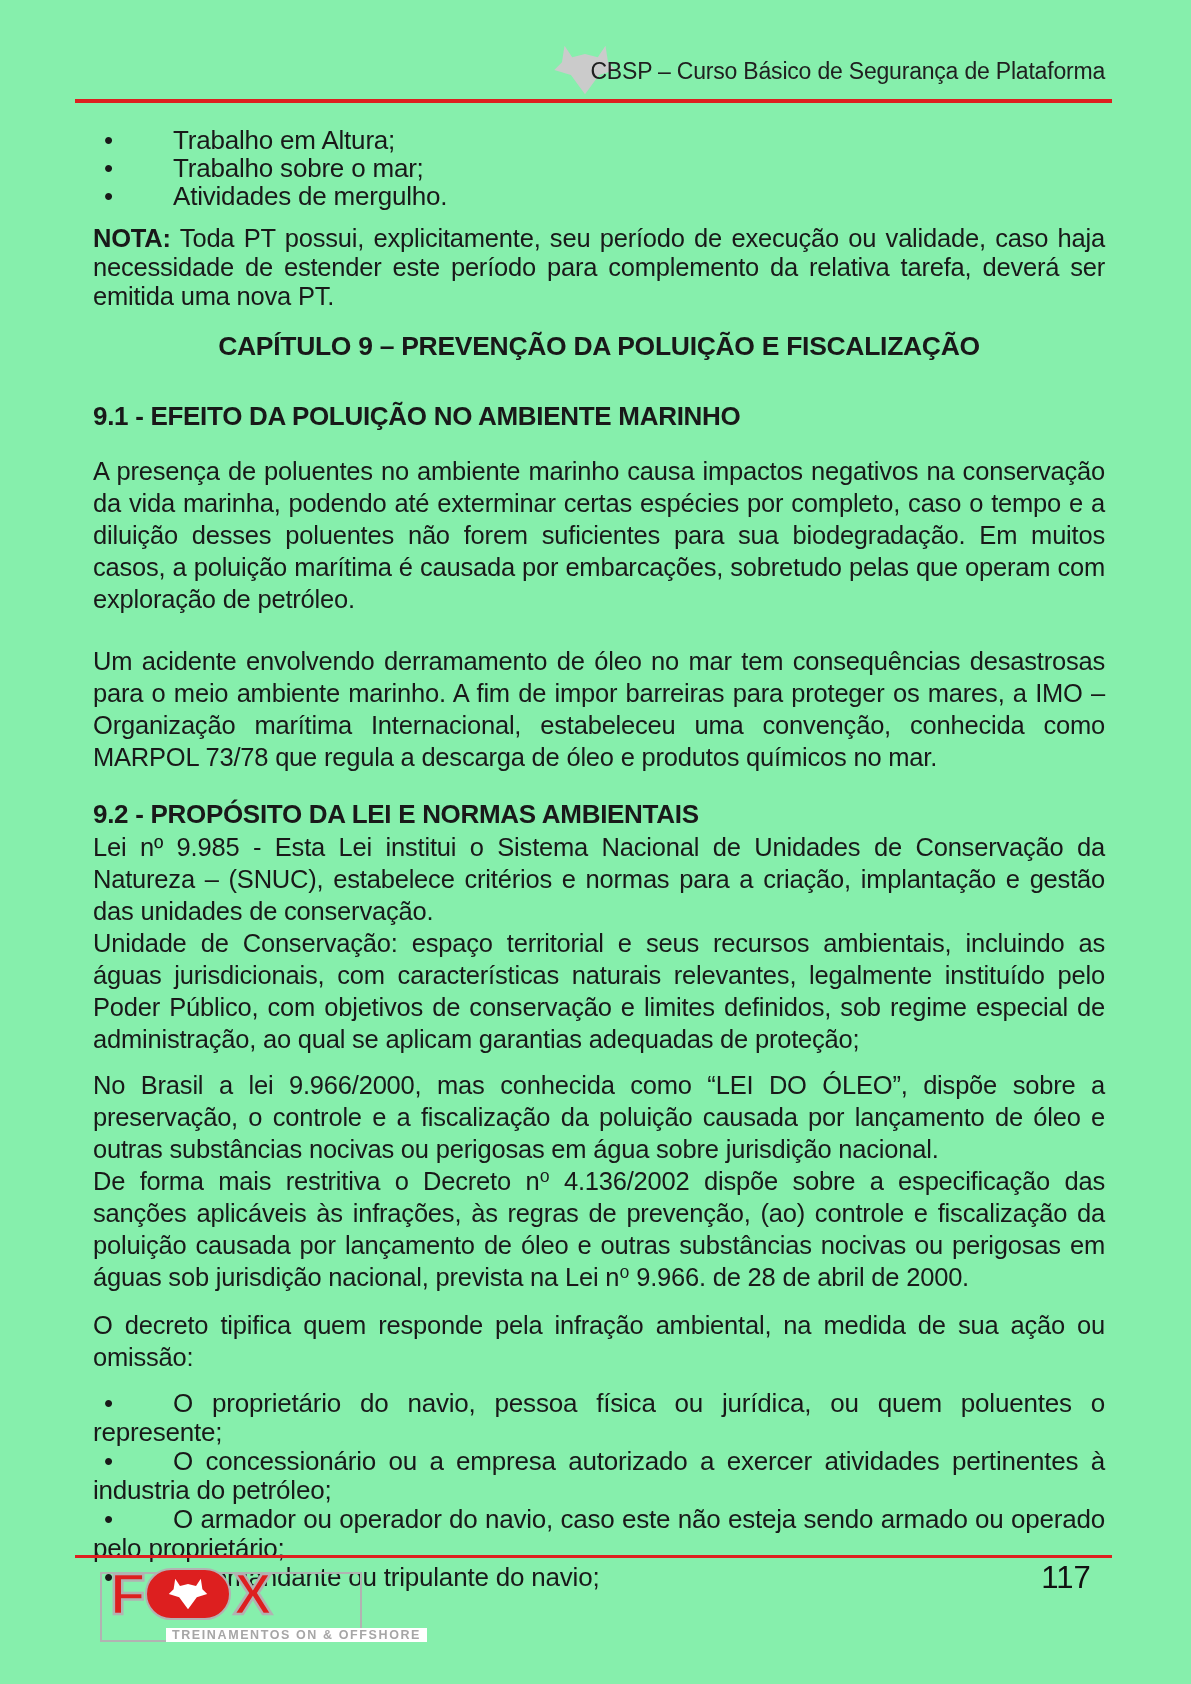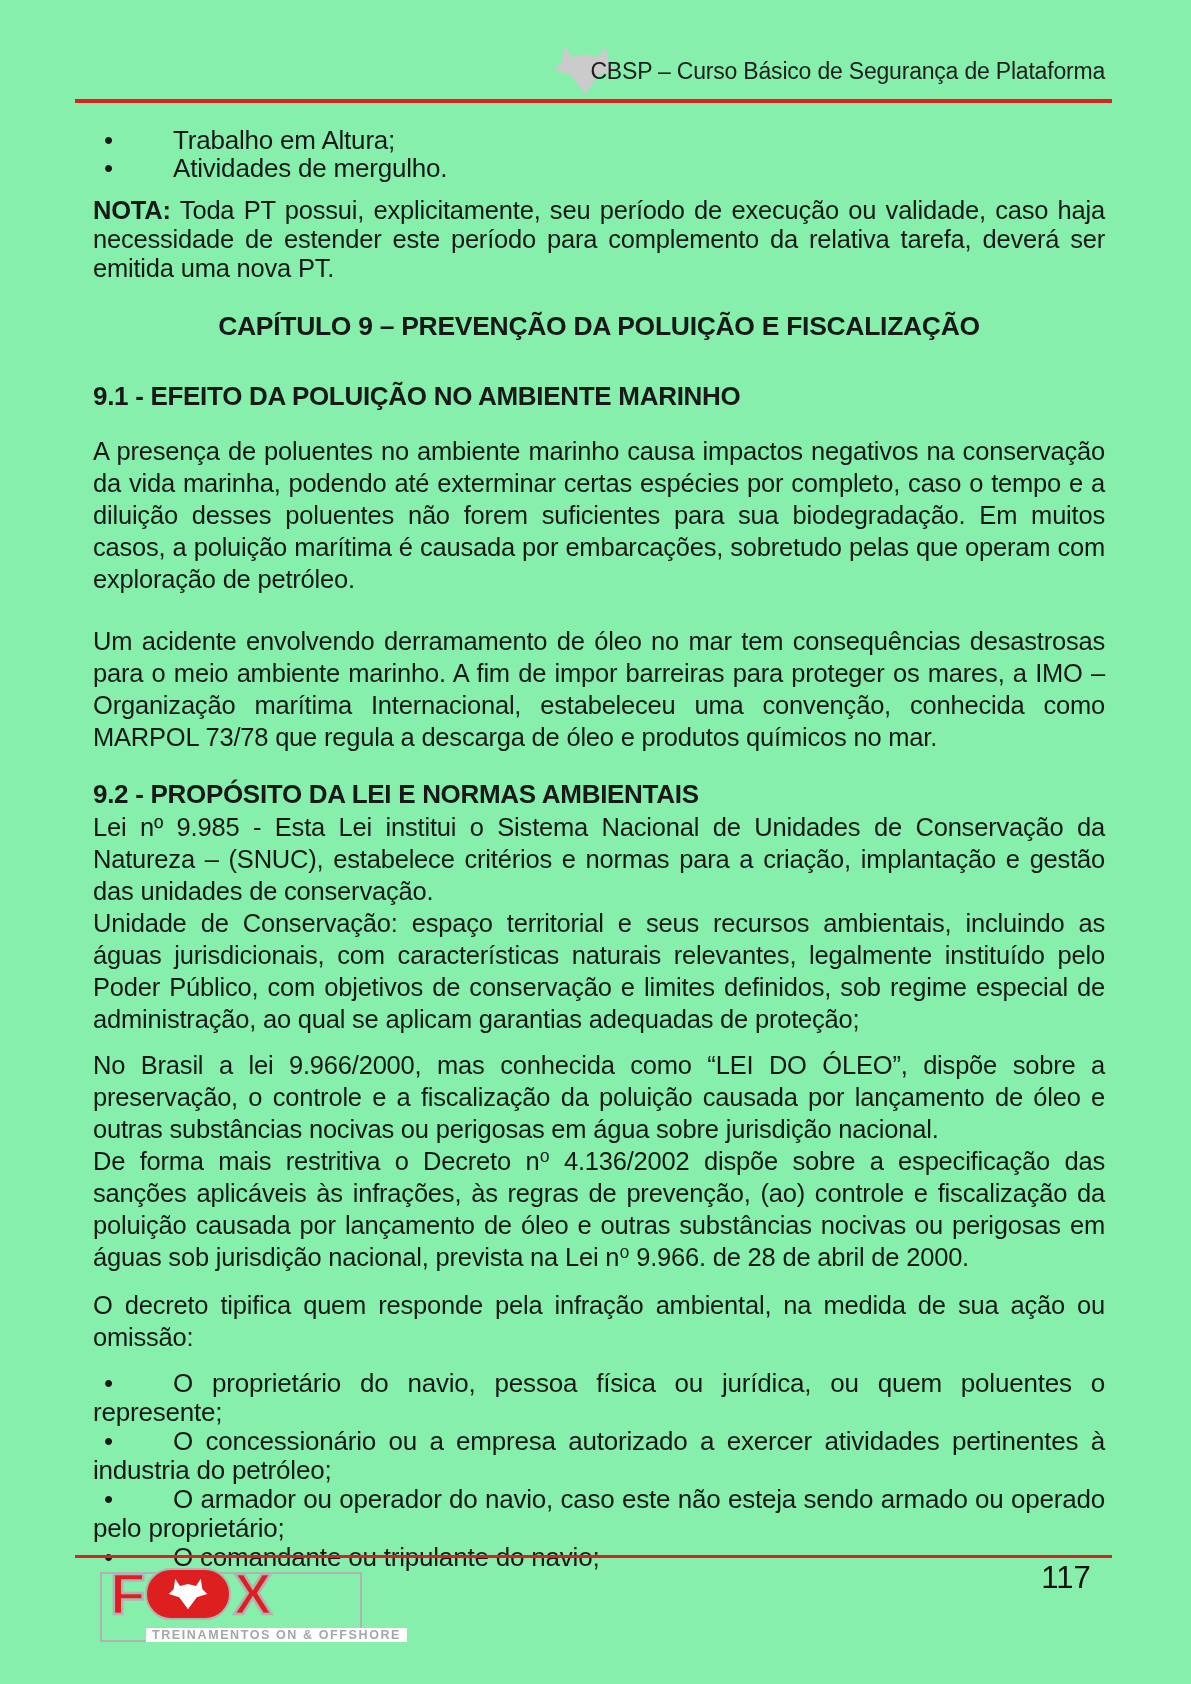--- a/index.html
+++ b/index.html
@@ -21,21 +21,21 @@
   .header-rule{position:absolute;left:75px;top:99px;width:1037px;height:4px;}
   
   .content{padding:0 86px 0 93px;}
   .para{
     margin:0;text-align:justify;
     font-size:25.5px;line-height:32px;letter-spacing:-0.2px;
   }
   .nota{margin-top:14px;line-height:29px;}
   .nota-label{font-weight:bold;padding-right:9px;}
   .chapter{
-    margin-top:28px;text-align:center;
+    margin-top:20px;text-align:center;
     font-size:26.5px;font-weight:bold;letter-spacing:-0.3px;line-height:30px;
   }
   .sec-heading{
     font-size:26px;font-weight:bold;letter-spacing:-0.3px;line-height:30px;
     text-align:left;margin:0;
   }
   .h91{margin-top:40px;}
   .h92{margin-top:26px;}
   .p1{margin-top:24px;}
   .p2{margin-top:30px;}
@@ -72,21 +72,21 @@
     font-size:58px;font-weight:900;line-height:62px;
     color:#dd1f1f;-webkit-text-stroke:2.5px #b2b2b2;letter-spacing:-2px;
   }
   .fox-obox{
     width:86px;height:52px;margin:0 2px;
     background:#dd1f1f;border:2.5px solid #b2b2b2;border-radius:27px;
     display:flex;align-items:center;justify-content:center;box-sizing:border-box;
   }
   .fox-obox svg{width:40px;height:34px;}
   .fox-tagline{
-    position:absolute;left:48px;top:64px;background:#ffffff;padding:0 6px;
+    position:absolute;left:68px;top:64px;background:#ffffff;padding:0 6px;
     font-size:12.5px;font-weight:bold;color:#a6a6a6;letter-spacing:1.6px;
     white-space:nowrap;
   }
 </style>
 </head>
 <body>
 
 <div class="page">
 
   <div class="header">
@@ -95,20 +95,23 @@
     </svg>
     <div class="header-title">CBSP – Curso Básico de Segurança de Plataforma</div>
     <div class="header-rule" style="background:#dd2020;"></div>
   </div>
 
   <div class="content">
 
     <div class="blist ul1">
       <div class="li">
         <span class="bullet">•</span><span>Trabalho em Altura;</span>
+      </div>
+      <div class="li">
+        <span class="bullet">•</span><span>Trabalho sobre o mar;</span>
       </div>
       <div class="li">
         <span class="bullet">•</span><span>Atividades de mergulho.</span>
       </div>
     </div>
 
     <p class="para nota">
       <span class="nota-label">NOTA:</span><span>Toda PT possui, explicitamente, seu período de execução ou validade, caso haja necessidade de estender este período para complemento da relativa tarefa, deverá ser emitida uma nova PT.</span>
     </p>
 

